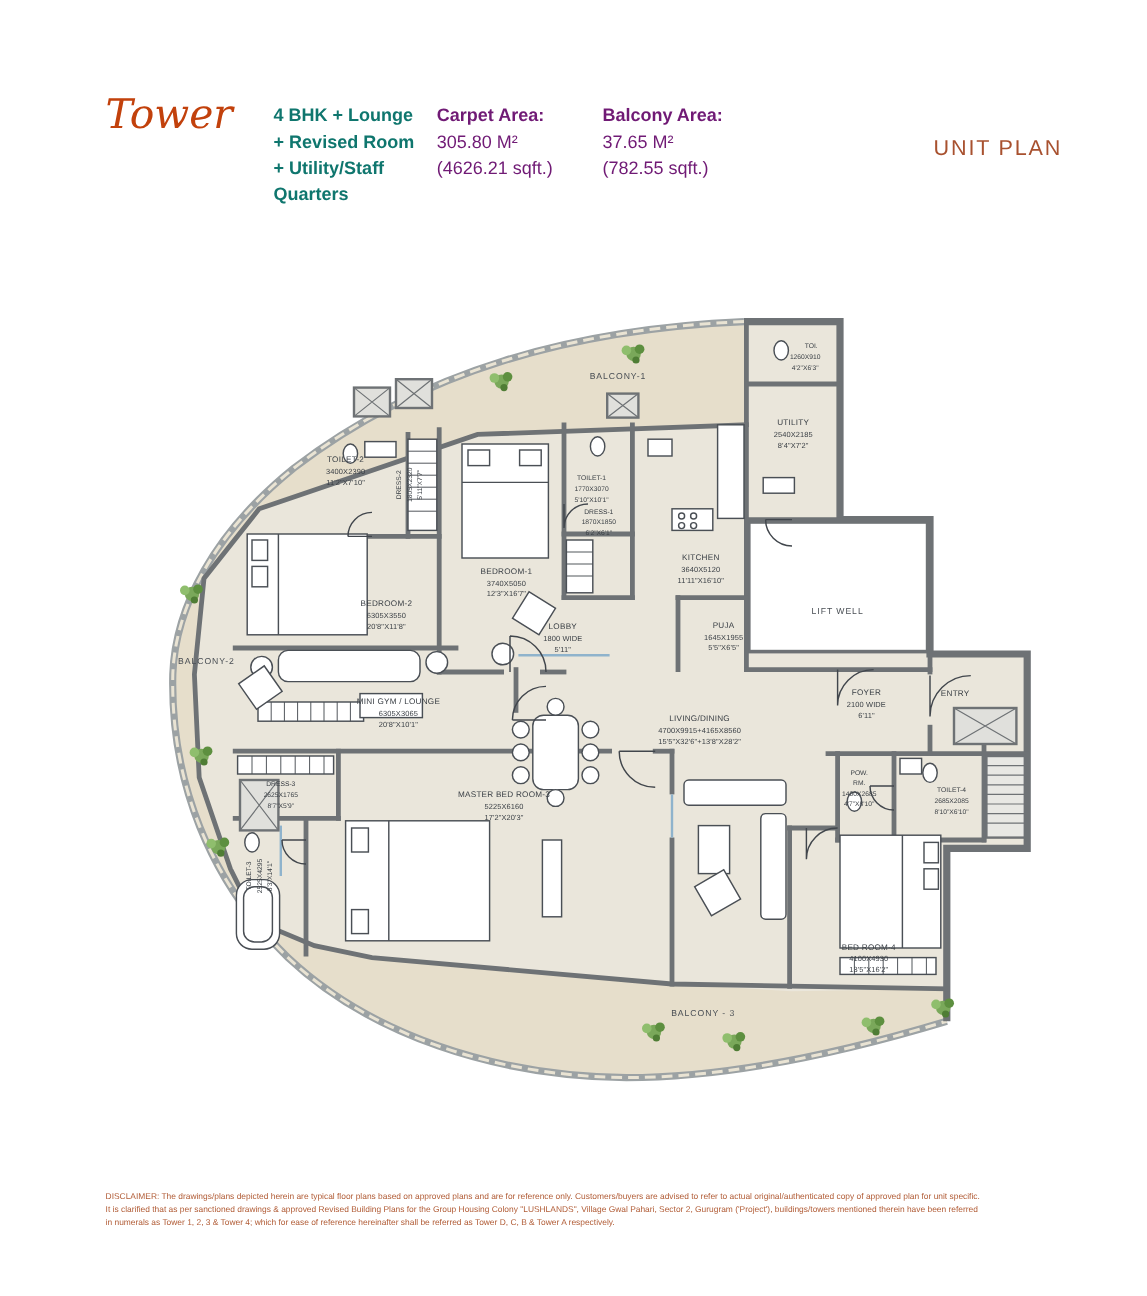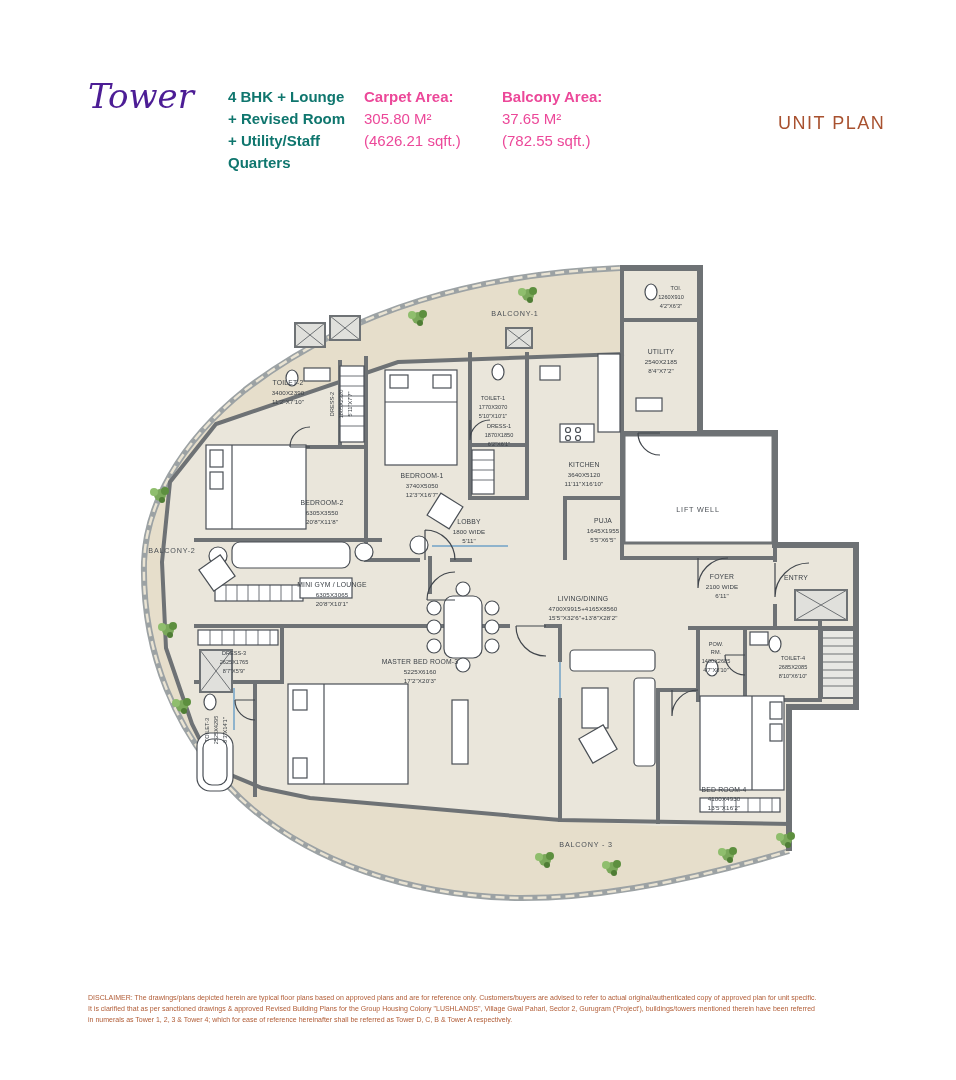--- a/index.html
+++ b/index.html
@@ -1,22 +1,22 @@
 <!DOCTYPE html>
 <html><head>
 <meta charset="utf-8">
 <style>
   html,body{margin:0;padding:0;}
   body{width:956px;height:1080px;background:#ffffff;position:relative;overflow:hidden;
        font-family:"Liberation Sans",sans-serif;}
   .abs{position:absolute;}
   .tower{left:88px;top:74px;font-family:"DejaVu Serif",serif;font-style:italic;
-         color:#4c1d95;font-size:34px;line-height:44px;}
+         color:#c2410c;font-size:34px;line-height:44px;}
   .cfg{left:228px;top:86px;color:#0f766e;font-weight:bold;font-size:15px;line-height:22px;}
-  .areacol{color:#ec4899;font-size:15px;line-height:22px;top:86px;}
+  .areacol{color:#701a75;font-size:15px;line-height:22px;top:86px;}
   .areacol .lbl{font-weight:bold;}
   .carpet{left:364px;}
   .balc{left:502px;}
   .unitplan{left:778px;top:85px;color:#a8512f;font-size:18px;letter-spacing:1.5px;margin-top:28px;}
   .disc{left:88px;top:992px;width:800px;color:#b15c36;font-size:7px;line-height:11px;}
   svg text{font-family:"Liberation Sans",sans-serif;fill:#3b4046;}
   .rn{font-size:6.8px;letter-spacing:.2px;}
   .rd{font-size:6.2px;letter-spacing:.1px;}
   .rs{font-size:5.6px;}
   .bl{font-size:7.2px;letter-spacing:.8px;fill:#4a4f55;}

